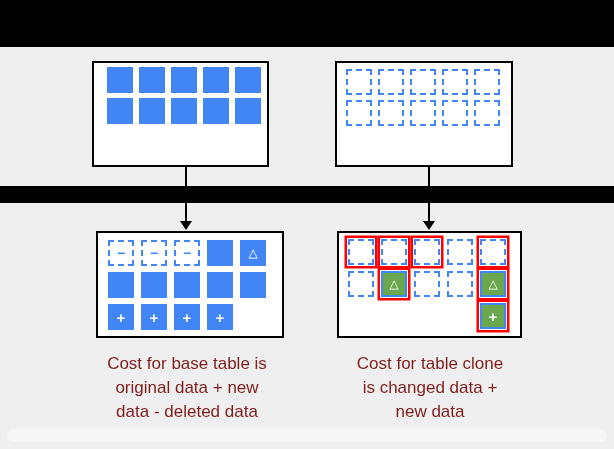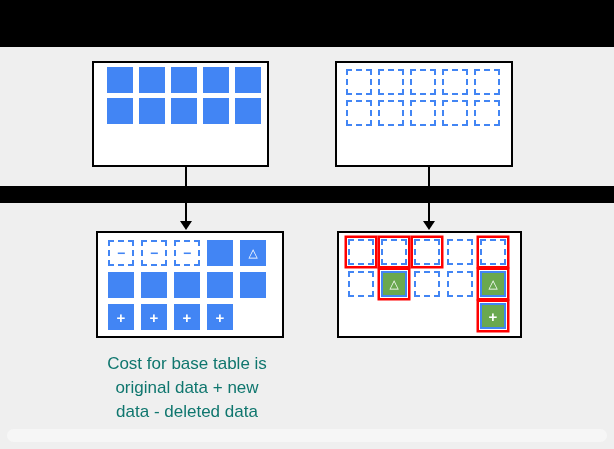--- a/index.html
+++ b/index.html
@@ -49,21 +49,21 @@
   .arrow-head{
     position:absolute;width:0;height:0;
     border-left:6px solid transparent;border-right:6px solid transparent;
     border-top:9px solid #000;
   }
   #arrow-left-head{left:180px;top:221px;}
   #arrow-right-head{left:423px;top:221px;}
   .caption{
     position:absolute;width:226px;top:352px;
     text-align:center;white-space:pre-line;
-    font-size:17px;line-height:24px;color:#0f766e;
+    font-size:17px;line-height:24px;color:#7f1d1d;
   }
   #caption-left{left:74px;}
   #caption-right{left:317px;}
 </style>
 </head>
 <body>
 
 <div id="stage">
 
   <div id="top-bar" class="black-bar"></div>
@@ -162,16 +162,19 @@
           <div class="cell empty"></div>
           <div class="cell green ring plus">+</div>
         </div>
       </div>
   </div>
 
   <div id="caption-left" class="caption">Cost for base table is
 original data + new
 data - deleted data</div>
 
+  <div id="caption-right" class="caption">Cost for table clone
+is changed data +
+new data</div>
 
   <div id="bottom-bar"></div>
 
 </div>
 
 </body></html>

